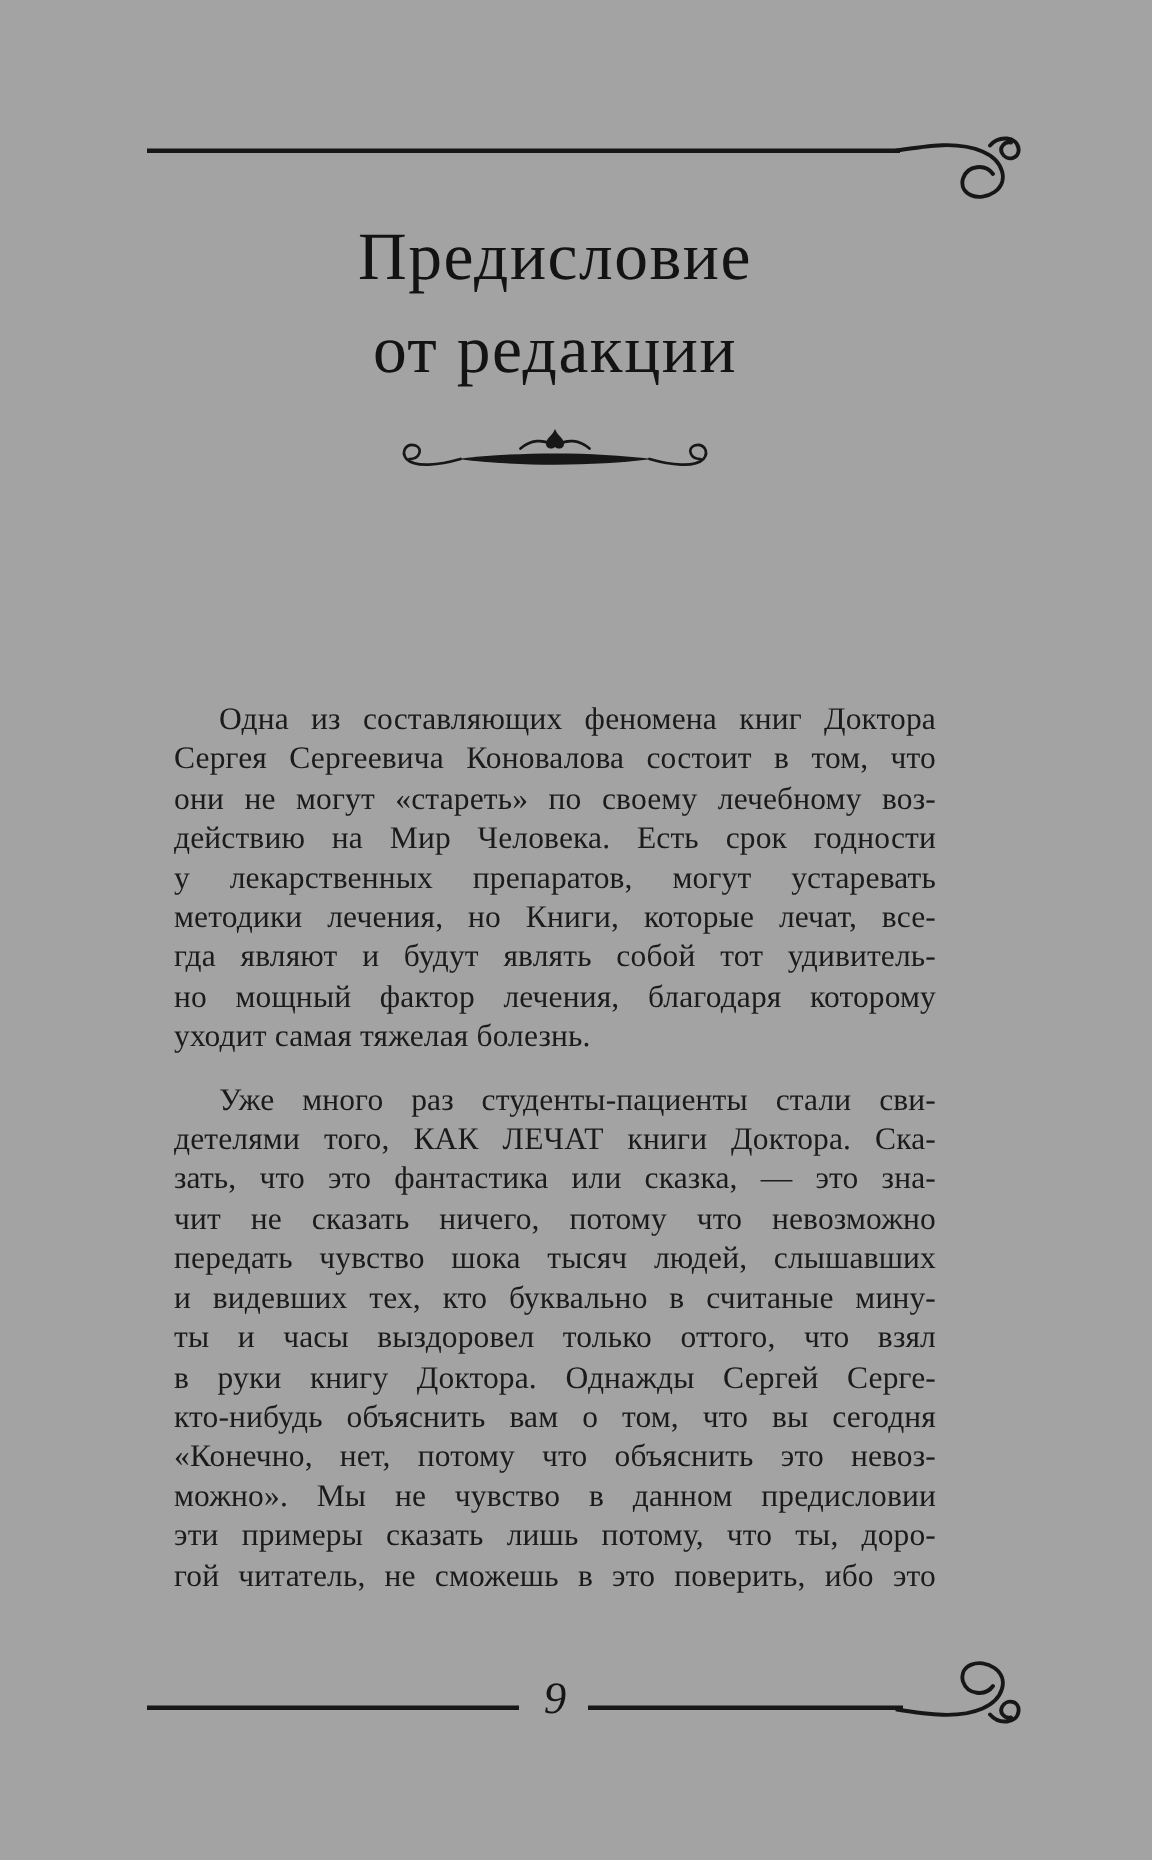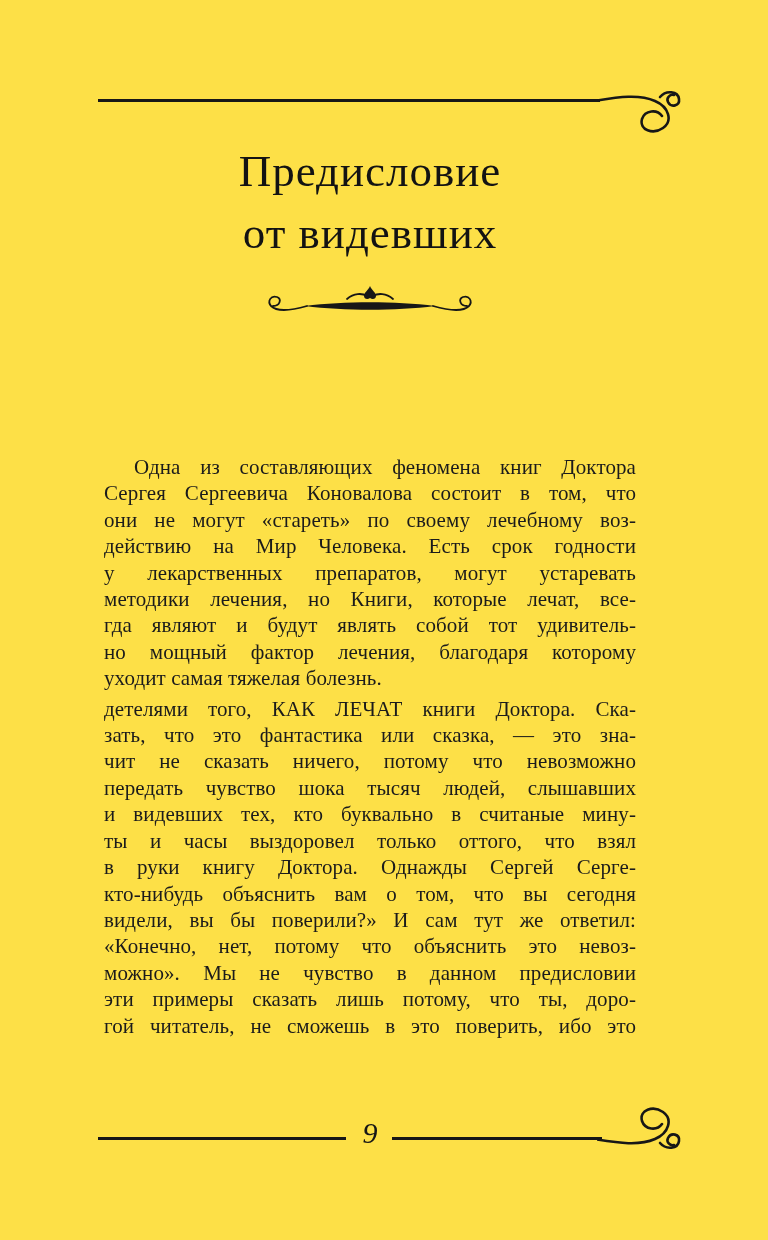--- a/index.html
+++ b/index.html
@@ -11,21 +11,21 @@
     width: 768px;
     height: 1240px;
     position: relative;
     font-family: "Liberation Serif", serif;
     color: #1b1b1b;
     overflow: hidden;
   }
   .page {
     position: absolute;
     inset: 0;
-    background: #fde047;
+    background: #a3a3a3;
   }
   .rule {
     position: absolute;
     background: #171717;
     height: 3px;
   }
   .rule-top        { left: 98px;  top: 99px;   width: 502px; }
   .rule-bottom-l   { left: 98px;  top: 1137px; width: 248px; }
   .rule-bottom-r   { left: 392px; top: 1137px; width: 210px; }
 
@@ -60,21 +60,21 @@
   .body-text {
     position: absolute;
     left: 100px;
     top: 450px;
     width: 540px;
     font-size: 21px;
     line-height: 26.4px;
     letter-spacing: 0.1px;
     color: #1b1b1b;
   }
-  .paragraph { margin: 4px; }
+  .paragraph { margin: 16px; }
   .line {
     text-align: justify;
     text-align-last: justify;
   }
   .line.indent { text-indent: 30px; }
   .line.lastline { text-align-last: left; }
 
   .pagenum {
     position: absolute;
     left: 334px;
@@ -94,21 +94,21 @@
   <div class="rule rule-top"></div>
   <svg class="flourish flourish-top" viewBox="0 0 92 58">
     <g fill="none" stroke="#171717" stroke-width="2.6" stroke-linecap="round">
       <path d="M0,10.5 C22,7 42,4 58,11 C72,17 76,31 66,38 C56,45 42,40 45,29 C48,20 60,19 65,26"></path>
       <path d="M63,7 C69,0 81,1 82,9 C83,16 74,18 71,12 C69,8 73,4 77,5"></path>
     </g>
   </svg>
 
   <div class="title">
     <div>Предисловие</div>
-    <div>от видевших</div>
+    <div>от редакции</div>
   </div>
 
   <svg class="divider" viewBox="0 0 214 38">
 
     <path d="M42,23 C82,18 132,18 172,23 C132,28 82,28 42,23 Z" fill="#171717"></path>
     <g fill="none" stroke="#171717" stroke-width="1.8" stroke-linecap="round">
 
       <path d="M44,23 C30,27 14,29 8,23 C4,18 8,12 14,14 C19,16 17,23 10,23"></path>
 
       <path d="M170,23 C184,27 200,29 206,23 C210,18 206,12 200,14 C195,16 197,23 204,23"></path>
@@ -126,29 +126,29 @@
         <div class="line">Сергея Сергеевича Коновалова состоит в том, что</div>
         <div class="line">они не могут «стареть» по своему лечебному воз-</div>
         <div class="line">действию на Мир Человека. Есть срок годности</div>
         <div class="line">у лекарственных препаратов, могут устаревать</div>
         <div class="line">методики лечения, но Книги, которые лечат, все-</div>
         <div class="line">гда являют и будут являть собой тот удивитель-</div>
         <div class="line">но мощный фактор лечения, благодаря которому</div>
         <div class="line lastline">уходит самая тяжелая болезнь.</div>
       </div>
       <div class="paragraph">
+        <div class="line indent">Уже много раз студенты-пациенты стали сви-</div>
         <div class="line">детелями того, КАК ЛЕЧАТ книги Доктора. Ска-</div>
         <div class="line">зать, что это фантастика или сказка, — это зна-</div>
         <div class="line">чит не сказать ничего, потому что невозможно</div>
         <div class="line">передать чувство шока тысяч людей, слышавших</div>
         <div class="line">и видевших тех, кто буквально в считаные мину-</div>
         <div class="line">ты и часы выздоровел только оттого, что взял</div>
         <div class="line">в руки книгу Доктора. Однажды Сергей Серге-</div>
         <div class="line">кто-нибудь объяснить вам о том, что вы сегодня</div>
-        <div class="line">видели, вы бы поверили?» И сам тут же ответил:</div>
         <div class="line">«Конечно, нет, потому что объяснить это невоз-</div>
         <div class="line">можно». Мы не чувство в данном предисловии</div>
         <div class="line">эти примеры сказать лишь потому, что ты, доро-</div>
         <div class="line">гой читатель, не сможешь в это поверить, ибо это</div>
       </div>
     </div>
 
   <div class="rule rule-bottom-l"></div>
   <div class="pagenum">9</div>
   <div class="rule rule-bottom-r"></div>

